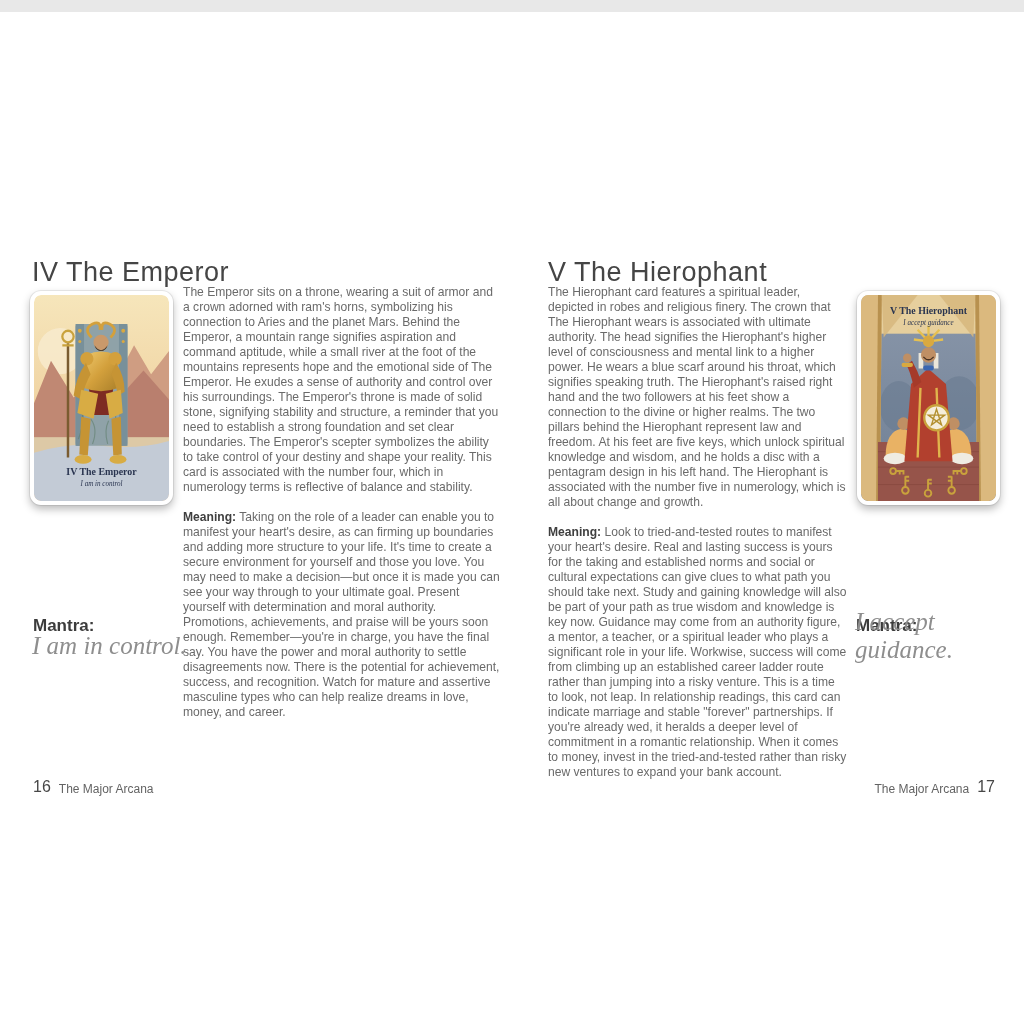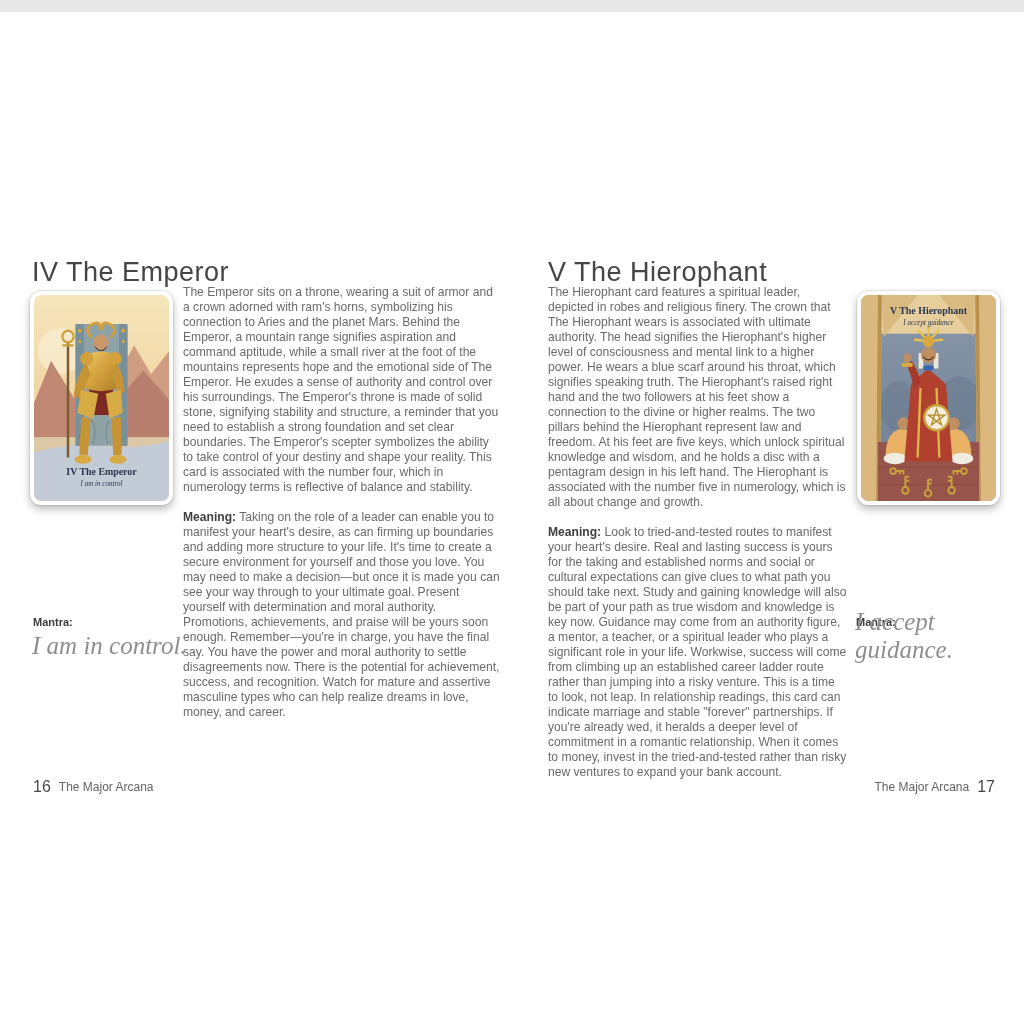--- a/index.html
+++ b/index.html
@@ -4,24 +4,24 @@
 <style>
   html,body{margin:0;padding:0;background:#e8e8e8;}
   .sheet{position:relative;width:1024px;height:1024px;background:#ffffff;margin:12px auto;
          font-family:"Liberation Sans",sans-serif;overflow:hidden;}
   .page-title{position:absolute;font-size:27px;font-weight:300;color:#454545;letter-spacing:.5px;}
   .body-col{position:absolute;font-size:12.1px;line-height:15px;color:#6a6a6a;}
   .body-col p{margin:0 0 15px 0;}
   .body-col strong{color:#3f3f3f;font-weight:bold;}
   .kw{position:absolute;font-size:11.6px;line-height:15px;color:#585858;font-style:italic;}
   .kw strong{font-style:normal;color:#3c3c3c;}
-  .mantra-label{position:absolute;font-size:11px;font-weight:bold;color:#3c3c3c;}
+  .mantra-label{position:absolute;font-size:17px;font-weight:bold;color:#3c3c3c;}
   .mantra-text{position:absolute;font-family:"Liberation Serif",serif;font-style:italic;
                font-size:25px;color:#8e8e8e;}
-  .footer{position:absolute;display:flex;align-items:center;gap:8px;}
+  .footer{position:absolute;display:flex;align-items:flex-end;gap:8px;}
   .footer .pageno{font-size:16px;color:#474747;}
   .footer .seclabel{font-size:12px;color:#636363;}
   .card{position:absolute;width:143px;height:214px;border:4px solid #ffffff;border-radius:11px;
         box-sizing:border-box;background:#fff;
         box-shadow:0 0 0 1px rgba(0,0,0,.07),0 4px 8px rgba(0,0,0,.28);overflow:hidden;}
   .card svg{display:block;width:100%;height:100%;border-radius:7px;}
   .card-caption{font-family:"Liberation Serif",serif;font-weight:bold;fill:#2a3550;}
   .card-mantra{font-family:"Liberation Serif",serif;font-style:italic;fill:#2a3550;}
 </style>
 </head>

